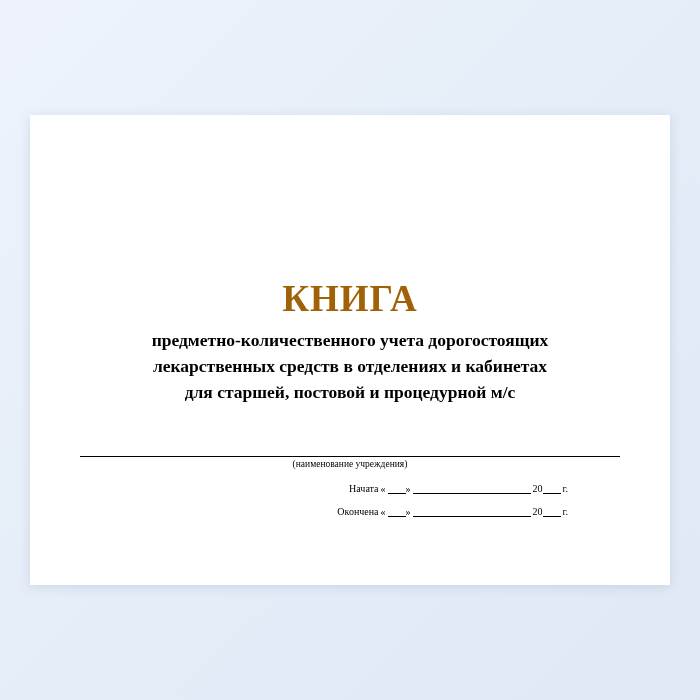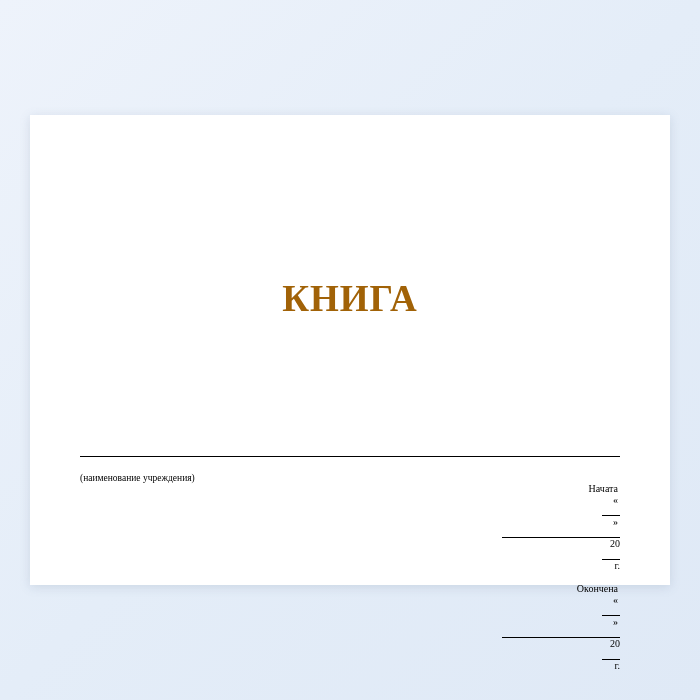--- a/index.html
+++ b/index.html
@@ -68,41 +68,40 @@
     left: 50px;
     right: 50px;
     top: 340px;
   }
   .inst-rule {
     border-bottom: 1px solid #000000;
     height: 1px;
     width: 100%;
   }
   .inst-caption {
-    text-align: left;
+    text-align: center;
     font-family: "Liberation Serif", serif;
     font-size: 9.5px;
     color: #000000;
-    margin-top: 16px;
+    margin-top: 2px;
   }
   .dates {
     position: absolute;
     left: 50px;
     right: 50px;
     top: 368px;
     font-family: "Liberation Serif", serif;
     font-size: 10px;
     color: #000000;
   }
   .date-row {
     display: flex;
     justify-content: flex-end;
     align-items: flex-end;
     margin-bottom: 12px;
-    flex-direction: column;
   }
   .date-label {
     white-space: nowrap;
     padding-right: 2px;
   }
   .date-fill {
     display: inline-block;
     width: 118px;
     border-bottom: 1px solid #000000;
     height: 10px;
@@ -122,20 +121,25 @@
 </head>
 <body>
 
 <div class="stage">
 
   <div class="cover">
     <div class="cover-inner">
 
       <div class="title-block">
         <div class="main-title">КНИГА</div>
+        <div class="subtitle">
+          <div>предметно-количественного учета дорогостоящих</div>
+          <div>лекарственных средств в отделениях и кабинетах</div>
+          <div>для старшей, постовой и процедурной м/с</div>
+        </div>
       </div>
 
       <div class="inst-block">
         <div class="inst-rule"></div>
         <div class="inst-caption">(наименование учреждения)</div>
       </div>
 
       <div class="dates">
 
         <div class="date-row">

